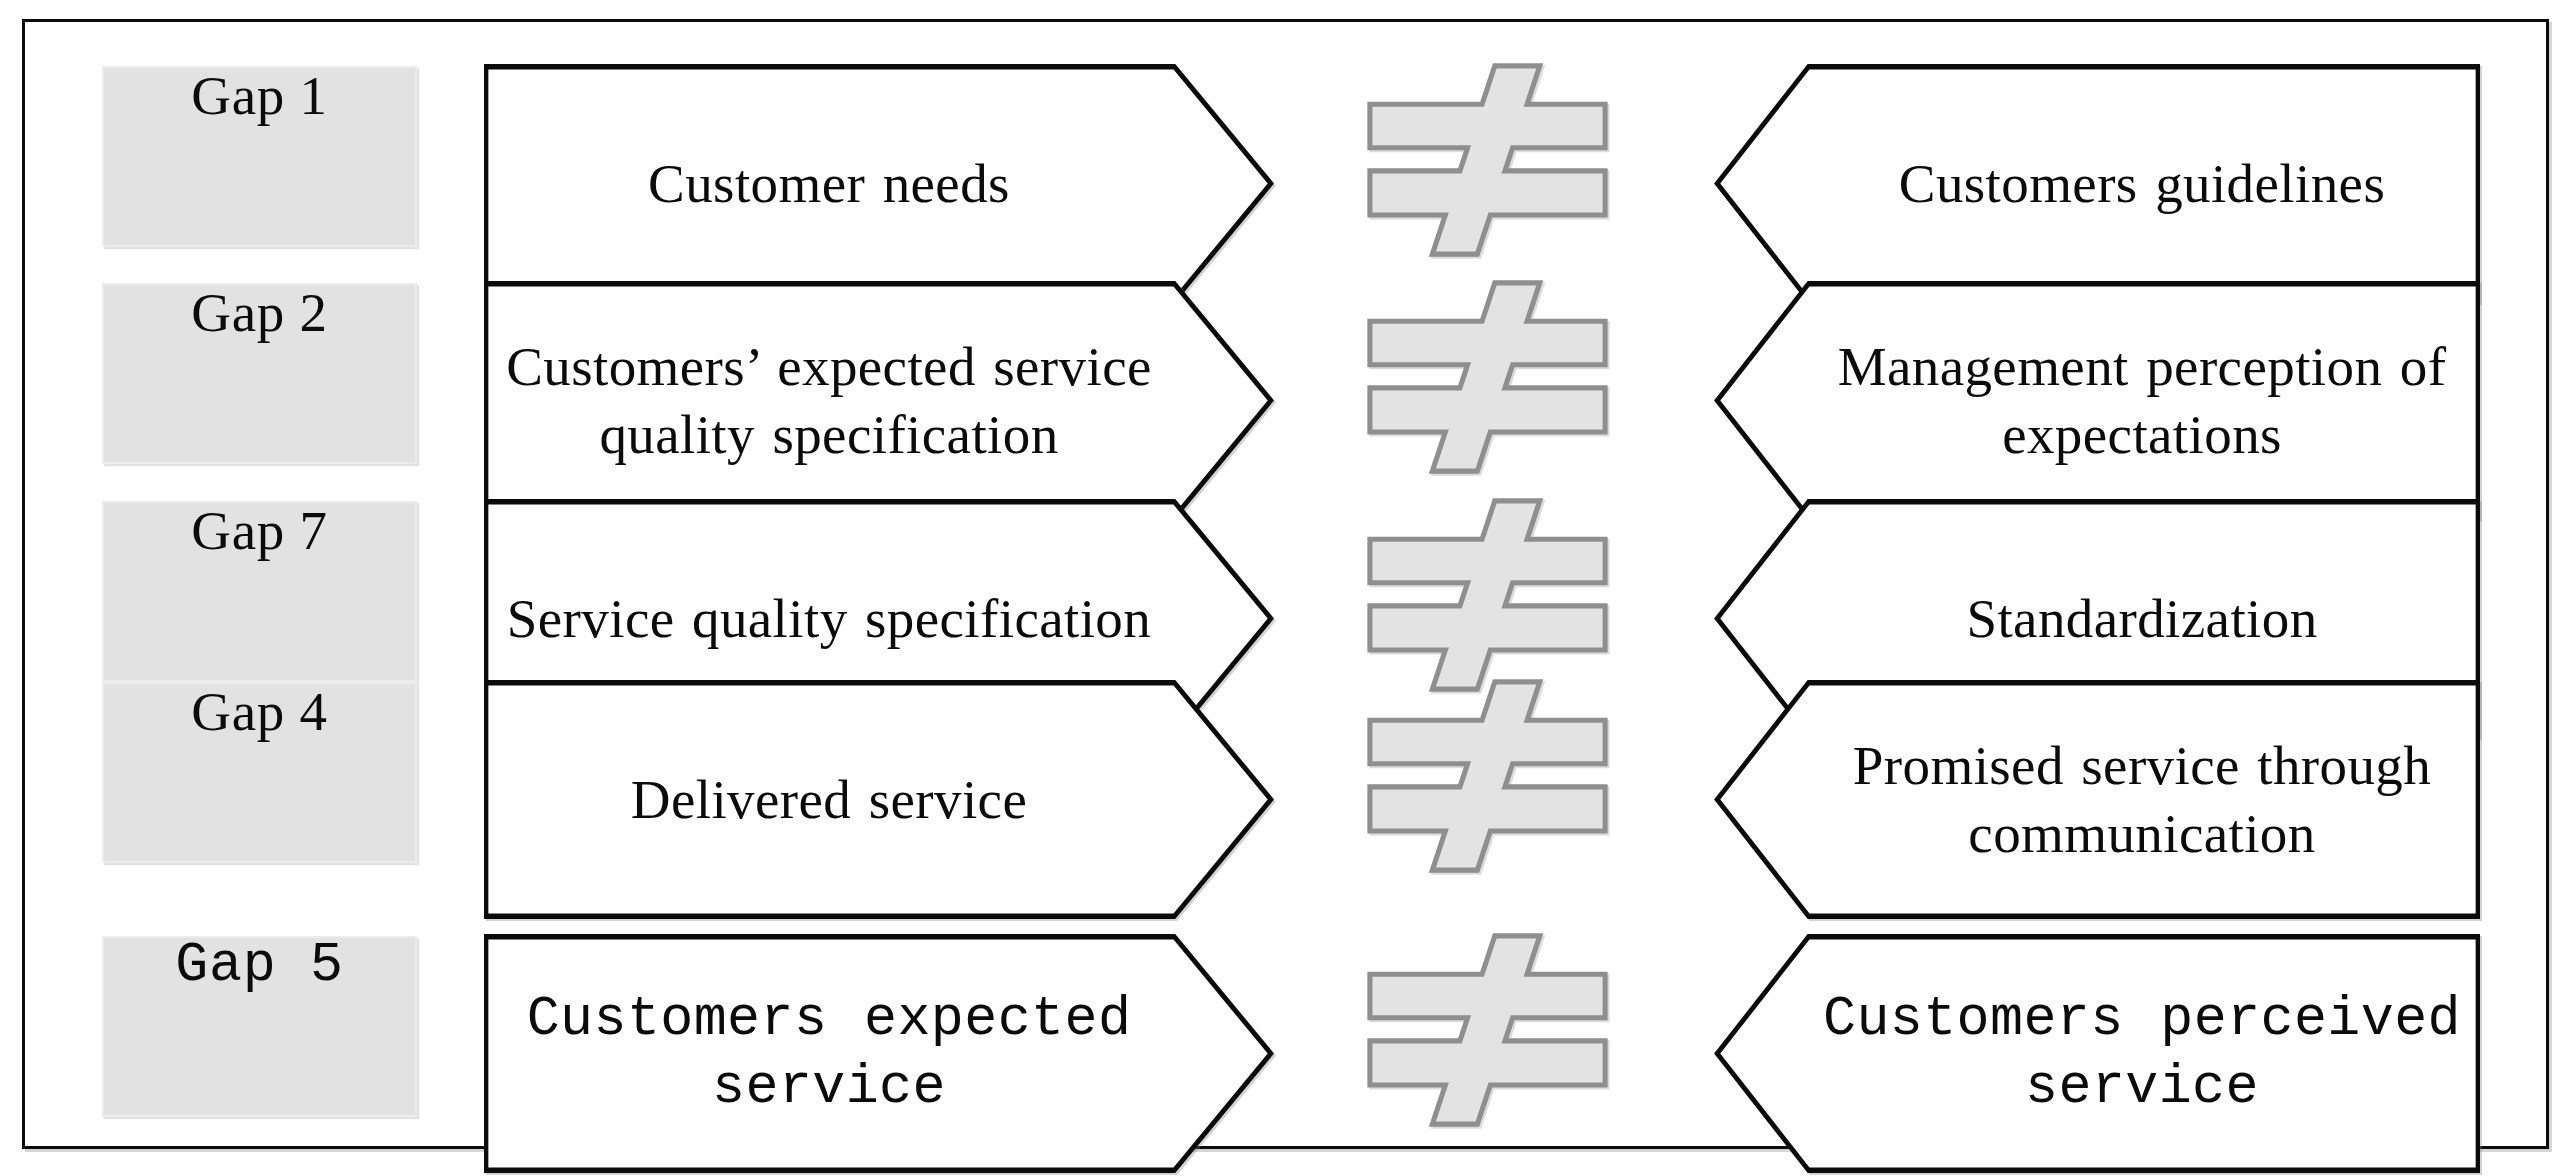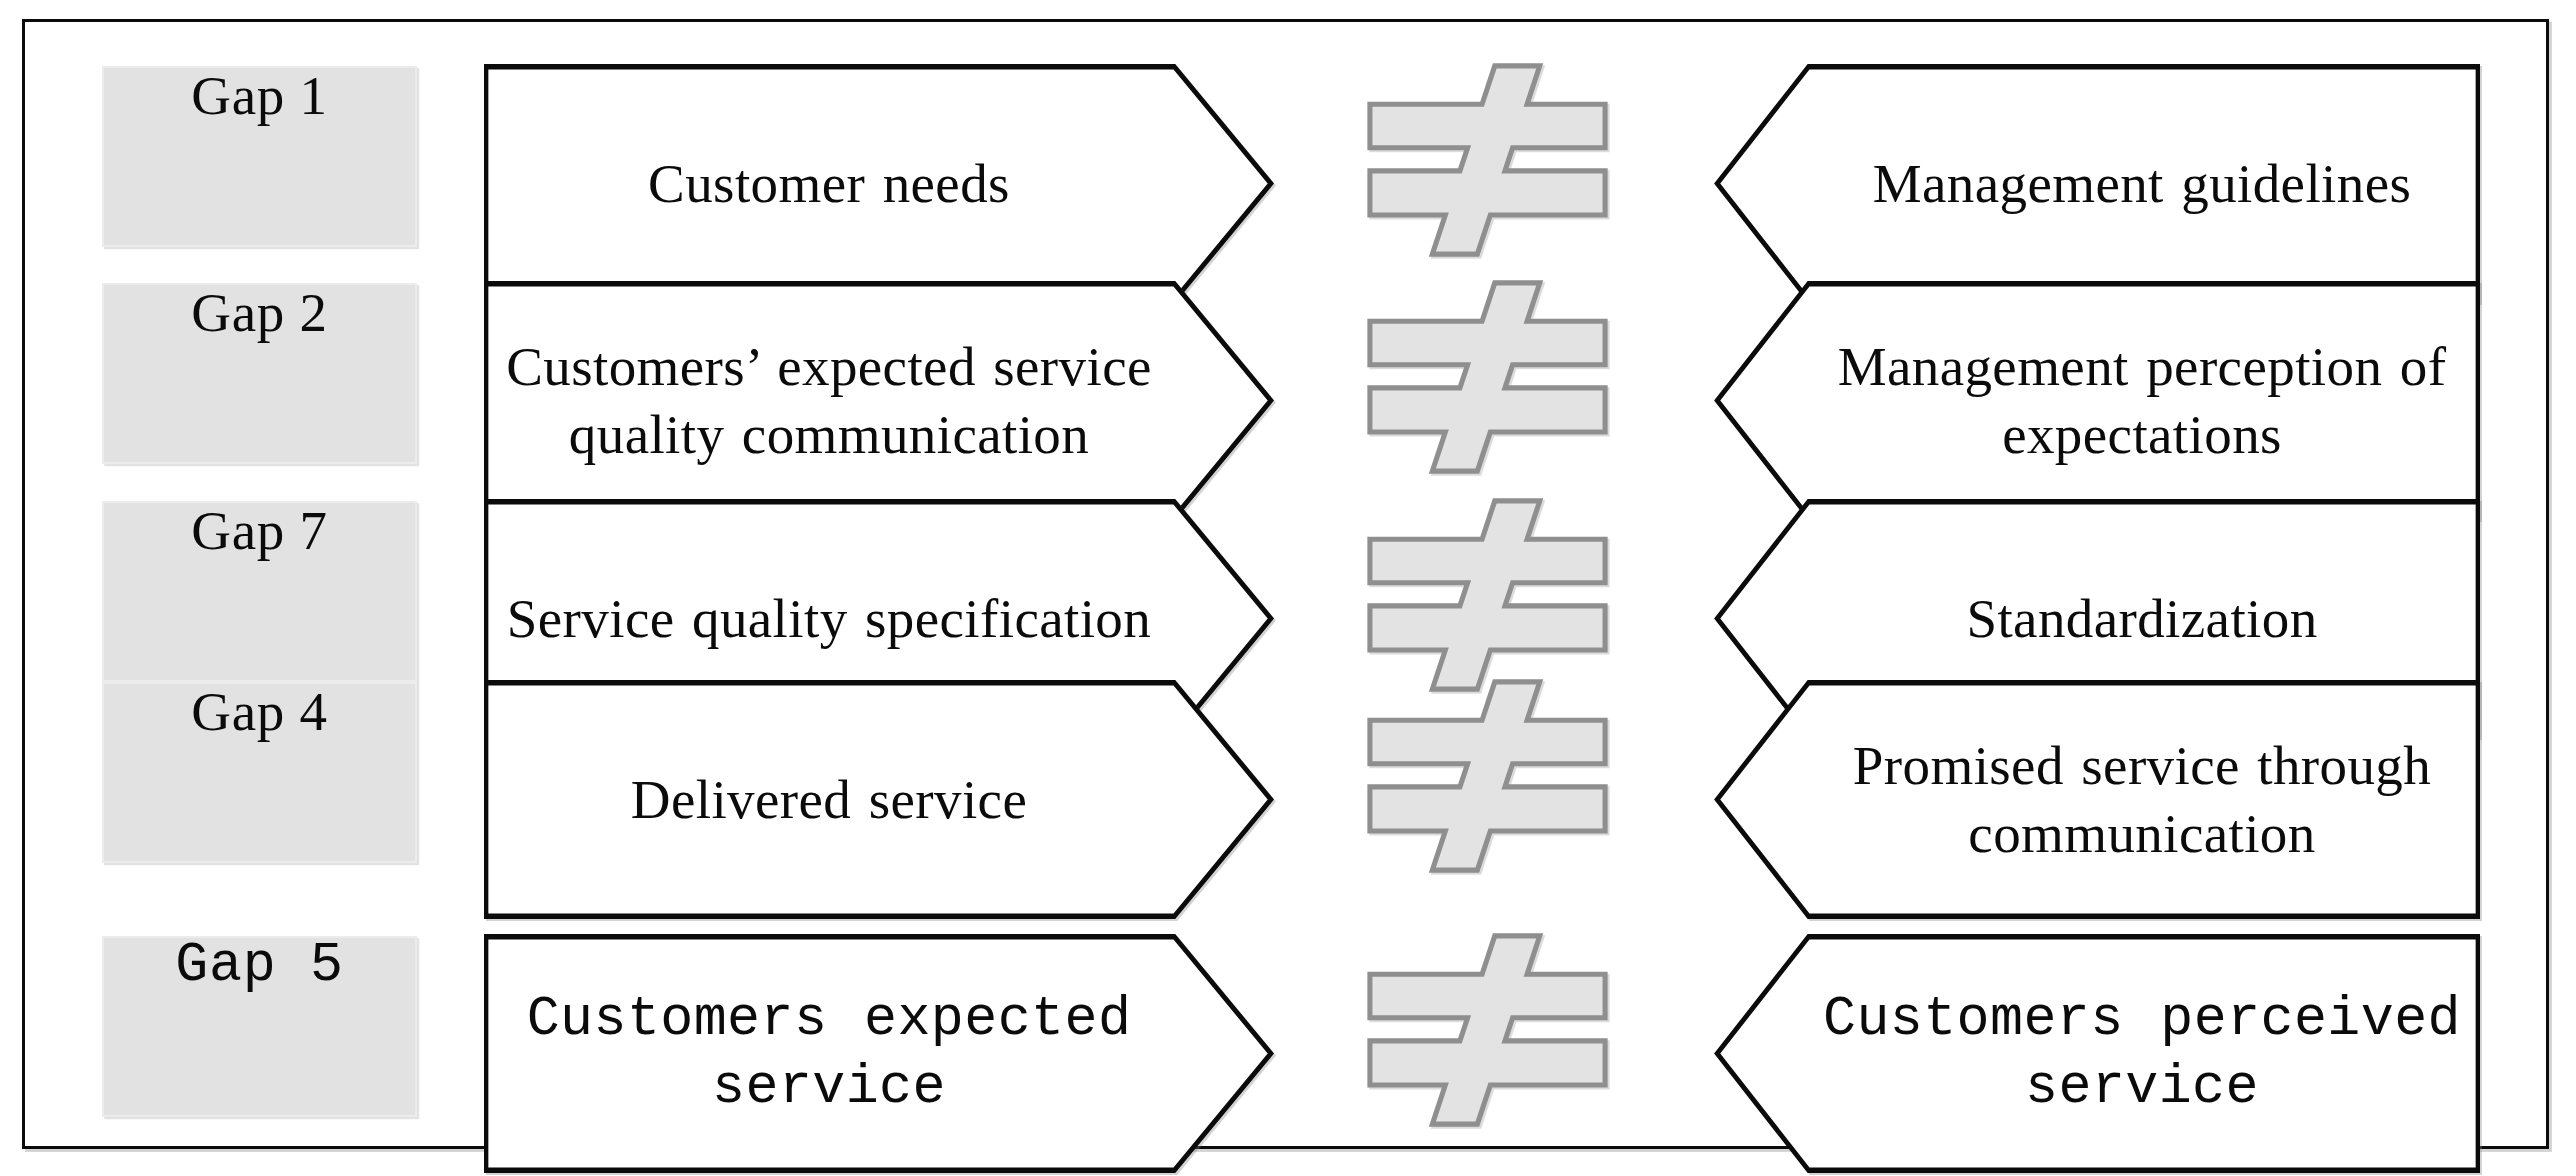--- a/index.html
+++ b/index.html
@@ -86,32 +86,32 @@
         <path class="ne-path" d="M172,0 L234,0 L216.5,53 L324,53 L324,113 L196.6,113
                                  L186,145 L324,145 L324,206 L165.9,206 L148,260 L86,260
                                  L103.9,206 L0,206 L0,145 L124,145 L134.6,113 L0,113
                                  L0,53 L154.5,53 Z"></path>
       </svg>
     </div>
     <div class="arrow arrow-left">
       <svg viewBox="0 0 1055 256" preserveAspectRatio="none" aria-hidden="true">
         <polygon class="pent" points="1052,3 129,3 3,128 129,253 1052,253"></polygon>
       </svg>
-      <div class="arrow-text right-text">Management guidelines</div>
+      <div class="arrow-text right-text">Customers guidelines</div>
     </div>
   </div>
     <div class="row" style="top: 281px;">
     <div class="gap-box">
       <span class="gap-label">Gap 2</span>
     </div>
     <div class="arrow arrow-right">
       <svg viewBox="0 0 1088 256" preserveAspectRatio="none" aria-hidden="true">
         <polygon class="pent" points="3,3 952,3 1085,128 952,253 3,253"></polygon>
       </svg>
-      <div class="arrow-text left-text">Customers’ expected service quality communication</div>
+      <div class="arrow-text left-text">Customers’ expected service quality specification</div>
     </div>
     <div class="ne-wrap">
       <svg viewBox="-4 -4 332 268" preserveAspectRatio="none" aria-hidden="true">
         <path class="ne-path" d="M172,0 L234,0 L216.5,53 L324,53 L324,113 L196.6,113
                                  L186,145 L324,145 L324,206 L165.9,206 L148,260 L86,260
                                  L103.9,206 L0,206 L0,145 L124,145 L134.6,113 L0,113
                                  L0,53 L154.5,53 Z"></path>
       </svg>
     </div>
     <div class="arrow arrow-left">

